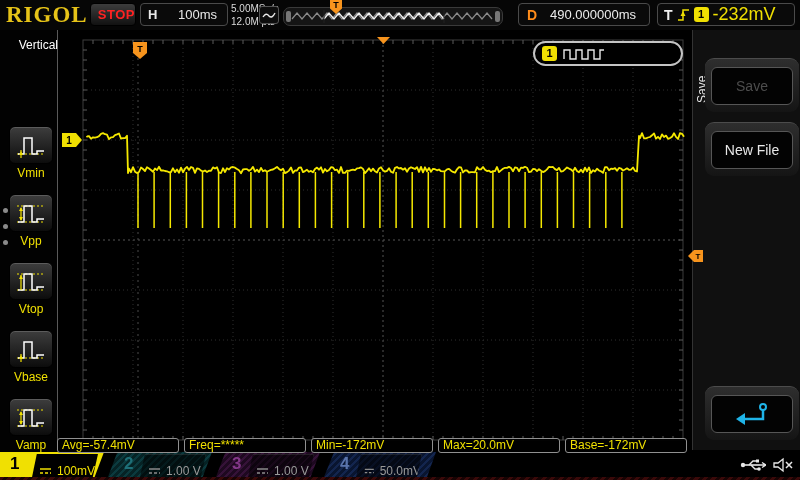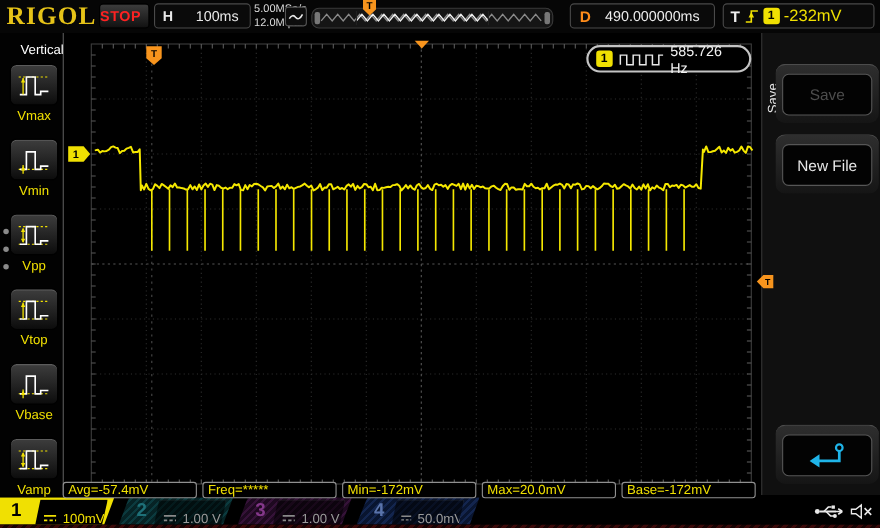--- a/index.html
+++ b/index.html
@@ -3,35 +3,35 @@
 <meta charset="utf-8">
 <style>
   * { margin:0; padding:0; box-sizing:border-box; }
   html,body { background:#000; }
   body { font-family:"Liberation Sans", sans-serif; }
   #screen { position:relative; width:800px; height:480px; background:#000; overflow:hidden; }
 
   
   #header { position:absolute; left:0; top:0; width:800px; height:30px; background:#060606; }
   .brand { position:absolute; left:6px; top:2px; font-family:"Liberation Serif",serif; font-weight:bold; font-size:23px; color:#e6c318; letter-spacing:1px; }
-  .stop-btn { position:absolute; left:90px; top:3px; width:46px; height:23px; border-radius:4px; background:linear-gradient(#3c3c3c,#121212); border:1px solid #000; color:#ff2222; font-weight:bold; font-size:13px; text-align:left; line-height:21px; letter-spacing:.5px; }
+  .stop-btn { position:absolute; left:90px; top:3px; width:46px; height:23px; border-radius:4px; background:linear-gradient(#3c3c3c,#121212); border:1px solid #000; color:#ff2222; font-weight:bold; font-size:13px; text-align:right; line-height:21px; letter-spacing:.5px; }
   .hbox { position:absolute; left:140px; top:3px; width:88px; height:23px; border:1px solid #4a4a4a; border-radius:4px; background:#0a0a0a; display:flex; align-items:center; color:#e8e8e8; }
   .hbox .hlet { font-weight:bold; font-size:13px; padding:0 7px; }
   .hbox .hval { flex:1; text-align:right; font-size:13px; padding-right:10px; }
   .acq { position:absolute; left:231px; top:2px; font-size:10px; line-height:13px; color:#dcdcdc; }
   .wave-btn { position:absolute; left:259px; top:6px; width:20px; height:18px; border:1px solid #555; border-radius:3px; background:#0d0d0d; display:flex; align-items:center; justify-content:center; }
   .membar { position:absolute; left:283px; top:7px; width:220px; height:19px; background:#151515; border:1px solid #3a3a3a; border-radius:7px; }
   .mem-t { position:absolute; left:330px; top:0px; width:12px; height:14px; background:#f7941d; clip-path:polygon(0 0,100% 0,100% 60%,50% 100%,0 60%); color:#000; font-size:9px; font-weight:bold; text-align:center; line-height:10px; z-index:3; }
   .dbox { position:absolute; left:518px; top:3px; width:132px; height:23px; border:1px solid #4a4a4a; border-radius:4px; background:#0a0a0a; display:flex; align-items:center; }
   .dbox .dlet { color:#ff8c1a; font-weight:bold; font-size:14px; padding:0 8px; }
   .dbox .dval { flex:1; text-align:center; color:#ececec; font-size:13px; padding-right:8px; }
   .tbox { position:absolute; left:657px; top:3px; width:138px; height:23px; border:1px solid #4a4a4a; border-radius:4px; background:#0a0a0a; display:flex; align-items:center; gap:4px; padding:0 6px; }
   .tbox .tlet { color:#f0f0f0; font-weight:bold; font-size:14px; }
   .src-chip { width:15px; height:15px; background:#f0e002; color:#000; border-radius:3px; font-size:11px; font-weight:bold; text-align:center; line-height:15px; }
-  .tbox .tlev { color:#f0e002; font-size:15px; }
+  .tbox .tlev { color:#f0e002; font-size:18px; }
 
   
   #sidebar { position:absolute; left:0; top:30px; width:58px; height:420px; background:#020202; border-right:1px solid #5a5a5a; }
   .sb-title { position:absolute; left:0; top:8px; width:58px; text-align:right; color:#fff; font-size:12px; }
   .sb-item { position:absolute; left:9px; width:44px; }
   .sb-btn { width:44px; height:38px; border-radius:6px; background:linear-gradient(#3d3d3d,#0c0c0c); border:1px solid #000; box-shadow:inset 0 1px 0 #5c5c5c; display:flex; align-items:center; justify-content:center; }
   .sb-label { width:44px; text-align:center; color:#f0e002; font-size:12px; margin-top:2px; }
   .page-dot { position:absolute; left:3px; width:5px; height:5px; border-radius:50%; background:#8a8a8a; }
 
   
@@ -120,31 +120,20 @@
         <path d="M1 13 H6 V3 H12" stroke="#f0e002" stroke-width="1.5" fill="none"></path>
         <path d="M6 4 L3.5 9 H8.5 Z" fill="#f0e002"></path>
       </svg>
       <span class="src-chip">1</span>
       <span class="tlev">-232mV</span>
     </div>
   </div>
 
   <div id="sidebar">
     <div class="sb-title">Vertical</div>
-    <div class="sb-item" style="top:28px">
-      <div class="sb-btn">
-          <svg class="micon" width="32" height="30" viewBox="0 0 32 30">
-            <path d="M2 8 H30" stroke="#f0e002" stroke-width="1" stroke-dasharray="2,2"></path>
-            <path d="M3 24 H9 V8 H17 V24 H22 V21 H29" stroke="#fff" stroke-width="1.5" fill="none"></path>
-            <path d="M6 24 V9" stroke="#f0e002" stroke-width="1.2"></path>
-            <path d="M6 9 L4 13 H8 Z" fill="#f0e002"></path>
-          </svg>
-        </div>
-      <div class="sb-label">Vmax</div>
-    </div>
     <div class="sb-item" style="top:96px">
       <div class="sb-btn">
           <svg class="micon" width="32" height="30" viewBox="0 0 32 30">
             <path d="M2 24 H30" stroke="#f0e002" stroke-width="1" stroke-dasharray="2,2"></path>
             <path d="M3 24 H9 V8 H17 V24 H22 V21 H29" stroke="#fff" stroke-width="1.5" fill="none"></path>
             <path d="M6 28 V20" stroke="#f0e002" stroke-width="1.2"></path>
             <path d="M6 25 L4 21 H8 Z" fill="#f0e002" transform="rotate(180 6 23)"></path>
           </svg>
         </div>
       <div class="sb-label">Vmin</div>
@@ -433,21 +422,20 @@
         <polygon points="703,250 703,262 694,262 688,256 694,250" fill="#f7941d"></polygon>
         <text x="698" y="259" font-size="8" font-weight="bold" fill="#000" text-anchor="middle" font-family="Liberation Sans,sans-serif">T</text>
       </g>
   </svg>
 
   <div class="freq-badge">
     <span class="fch">1</span>
     <svg width="44" height="14" viewBox="0 0 44 14">
       <path d="M2 12 V3 H8 V12 H14 V3 H20 V12 H26 V3 H32 V12 H38 V3 H42" stroke="#e8e8e8" stroke-width="1.4" fill="none"></path>
     </svg>
-    <span class="fval">585.726 Hz</span>
   </div>
 
   <div id="measbar">
     <div class="meas-cell">Avg=-57.4mV</div>
     <div class="meas-cell">Freq=*****</div>
     <div class="meas-cell">Min=-172mV</div>
     <div class="meas-cell">Max=20.0mV</div>
     <div class="meas-cell">Base=-172mV</div>
   </div>
 

